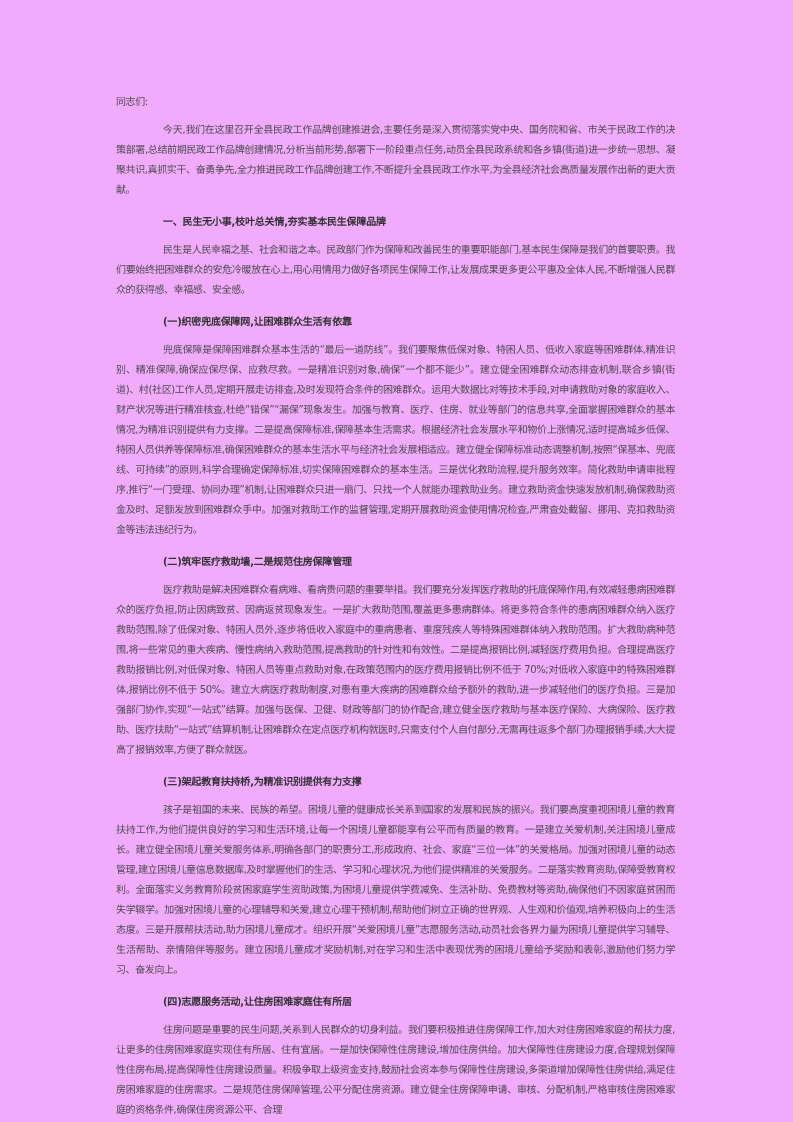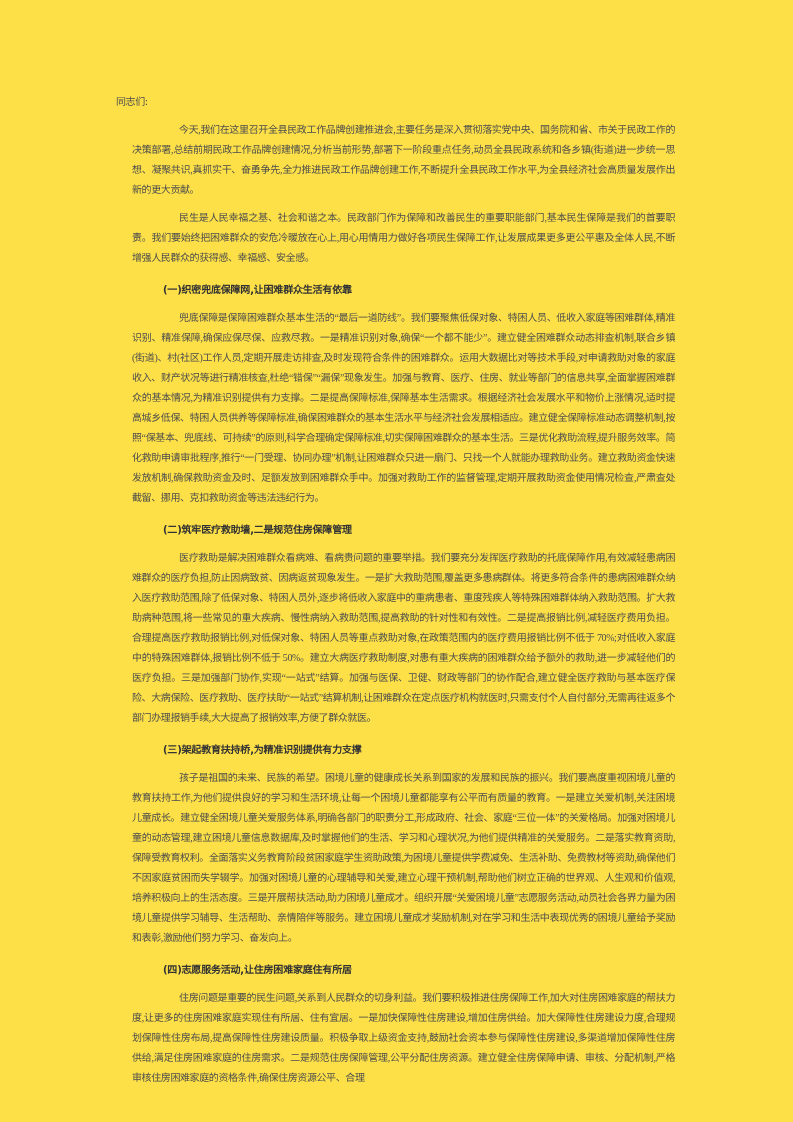--- a/index.html
+++ b/index.html
@@ -11,58 +11,58 @@
     width: 793px;
     height: 1122px;
     overflow: hidden;
     font-family: "DejaVu Sans", sans-serif;
   }
   .page {
     box-sizing: border-box;
     width: 793px;
     height: 1122px;
     padding: 92px 118px 40px 116px;
-    background: #fde047;
+    background: #f0abfc;
     color: #4d4d4d;
   }
   .salutation {
     margin: 0;
     font-size: 10px;
     line-height: 20px;
     letter-spacing: -0.4px;
     color: #4d4d4d;
   }
   .para {
-    margin: 8px 0 0 16px;
+    margin: 8px 0 0 0;
     font-size: 10px;
     line-height: 20px;
     letter-spacing: -0.4px;
     text-indent: 47px;
     text-align: justify;
     color: #4d4d4d;
-    font-family: Liberation Serif, serif;
   }
   .heading {
     margin: 12px 0 0 0;
     font-size: 10px;
     line-height: 20px;
     letter-spacing: -0.2px;
     text-indent: 47px;
     font-weight: bold;
     color: #333333;
   }
 </style>
 </head>
 <body>
 
 <div class="page">
   <p class="salutation">同志们:</p>
 
   <p class="para">今天,我们在这里召开全县民政工作品牌创建推进会,主要任务是深入贯彻落实党中央、国务院和省、市关于民政工作的决策部署,总结前期民政工作品牌创建情况,分析当前形势,部署下一阶段重点任务,动员全县民政系统和各乡镇(街道)进一步统一思想、凝聚共识,真抓实干、奋勇争先,全力推进民政工作品牌创建工作,不断提升全县民政工作水平,为全县经济社会高质量发展作出新的更大贡献。</p>
 
+  <h1 class="heading">一、民生无小事,枝叶总关情,夯实基本民生保障品牌</h1>
 
   <p class="para">民生是人民幸福之基、社会和谐之本。民政部门作为保障和改善民生的重要职能部门,基本民生保障是我们的首要职责。我们要始终把困难群众的安危冷暖放在心上,用心用情用力做好各项民生保障工作,让发展成果更多更公平惠及全体人民,不断增强人民群众的获得感、幸福感、安全感。</p>
 
   <h2 class="heading">(一)织密兜底保障网,让困难群众生活有依靠</h2>
 
   <p class="para">兜底保障是保障困难群众基本生活的“最后一道防线”。我们要聚焦低保对象、特困人员、低收入家庭等困难群体,精准识别、精准保障,确保应保尽保、应救尽救。一是精准识别对象,确保“一个都不能少”。建立健全困难群众动态排查机制,联合乡镇(街道)、村(社区)工作人员,定期开展走访排查,及时发现符合条件的困难群众。运用大数据比对等技术手段,对申请救助对象的家庭收入、财产状况等进行精准核查,杜绝“错保”“漏保”现象发生。加强与教育、医疗、住房、就业等部门的信息共享,全面掌握困难群众的基本情况,为精准识别提供有力支撑。二是提高保障标准,保障基本生活需求。根据经济社会发展水平和物价上涨情况,适时提高城乡低保、特困人员供养等保障标准,确保困难群众的基本生活水平与经济社会发展相适应。建立健全保障标准动态调整机制,按照“保基本、兜底线、可持续”的原则,科学合理确定保障标准,切实保障困难群众的基本生活。三是优化救助流程,提升服务效率。简化救助申请审批程序,推行“一门受理、协同办理”机制,让困难群众只进一扇门、只找一个人就能办理救助业务。建立救助资金快速发放机制,确保救助资金及时、足额发放到困难群众手中。加强对救助工作的监督管理,定期开展救助资金使用情况检查,严肃查处截留、挪用、克扣救助资金等违法违纪行为。</p>
 
   <h2 class="heading">(二)筑牢医疗救助墙,二是规范住房保障管理</h2>
 
   <p class="para">医疗救助是解决困难群众看病难、看病贵问题的重要举措。我们要充分发挥医疗救助的托底保障作用,有效减轻患病困难群众的医疗负担,防止因病致贫、因病返贫现象发生。一是扩大救助范围,覆盖更多患病群体。将更多符合条件的患病困难群众纳入医疗救助范围,除了低保对象、特困人员外,逐步将低收入家庭中的重病患者、重度残疾人等特殊困难群体纳入救助范围。扩大救助病种范围,将一些常见的重大疾病、慢性病纳入救助范围,提高救助的针对性和有效性。二是提高报销比例,减轻医疗费用负担。合理提高医疗救助报销比例,对低保对象、特困人员等重点救助对象,在政策范围内的医疗费用报销比例不低于 70%;对低收入家庭中的特殊困难群体,报销比例不低于 50%。建立大病医疗救助制度,对患有重大疾病的困难群众给予额外的救助,进一步减轻他们的医疗负担。三是加强部门协作,实现“一站式”结算。加强与医保、卫健、财政等部门的协作配合,建立健全医疗救助与基本医疗保险、大病保险、医疗救助、医疗扶助“一站式”结算机制,让困难群众在定点医疗机构就医时,只需支付个人自付部分,无需再往返多个部门办理报销手续,大大提高了报销效率,方便了群众就医。</p>

